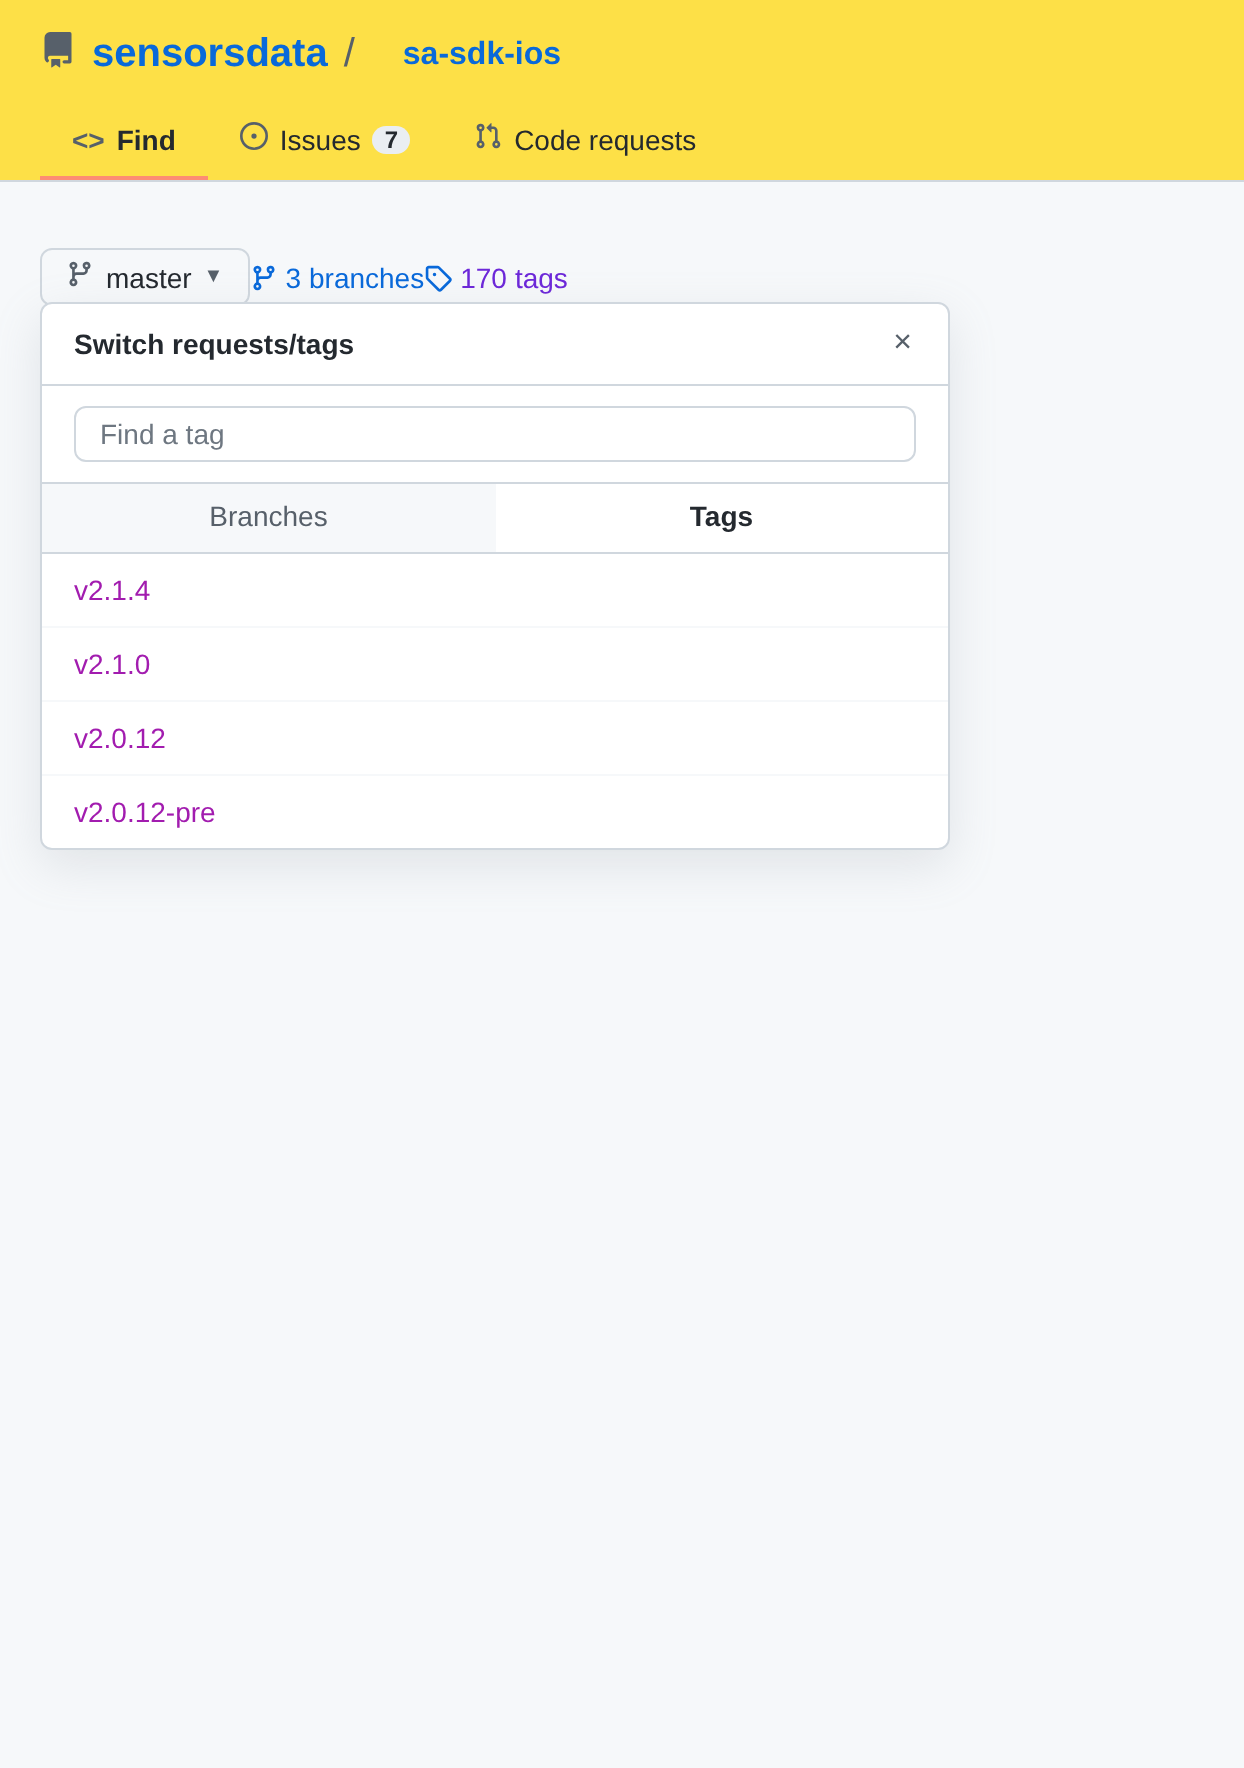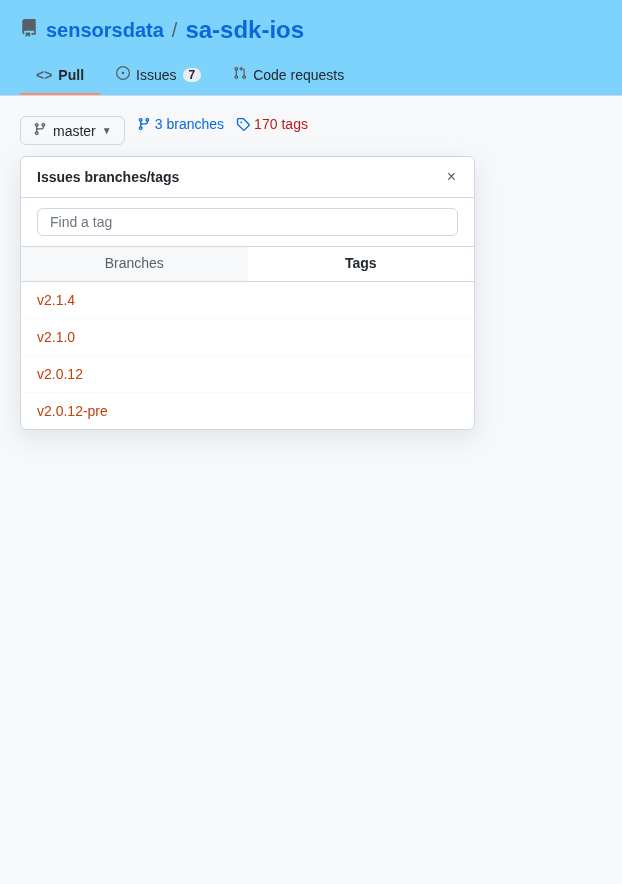--- a/index.html
+++ b/index.html
@@ -6,21 +6,21 @@
     body {
       font-family: -apple-system, BlinkMacSystemFont, "Segoe UI", Helvetica, Arial, sans-serif;
       background: #f6f8fa;
       width: 622px;
       min-height: 884px;
       overflow-x: hidden;
     }
 
     
     .repo-header {
-      background: #7dd3fc;
+      background: #fde047;
       padding: 16px 20px 0 20px;
       border-bottom: 1px solid #d0d7de;
     }
 
     .repo-title {
       display: flex;
       align-items: center;
       gap: 8px;
       margin-bottom: 12px;
     }
@@ -38,23 +38,24 @@
     }
 
     .repo-separator {
       color: #57606a;
       font-size: 20px;
       font-weight: 300;
     }
 
     .repo-name {
       color: #0969da;
-      font-size: 24px;
+      font-size: 16px;
       font-weight: 600;
       text-decoration: none;
+      margin-left: 16px;
     }
 
     
     .tabs {
       display: flex;
       align-items: center;
       gap: 0;
     }
 
     .tab {
@@ -91,23 +92,23 @@
 
     
     .main-content {
       padding: 20px 20px 0 20px;
       position: relative;
     }
 
     
     .branch-row {
       display: flex;
-      align-items: flex-start;
-      gap: 12px;
+      align-items: center;
       margin-bottom: 16px;
+      margin-top: 13px;
     }
 
     .branch-btn {
       display: flex;
       align-items: center;
       gap: 6px;
       padding: 5px 12px;
       background: #f6f8fa;
       border: 1px solid #d0d7de;
       border-radius: 6px;
@@ -134,21 +135,21 @@
       font-size: 14px;
       color: #0969da;
       cursor: pointer;
     }
 
     .tag-stats {
       display: flex;
       align-items: center;
       gap: 4px;
       font-size: 14px;
-      color: #b91c1c;
+      color: #6d28d9;
       cursor: pointer;
     }
 
     
     .dropdown {
       position: absolute;
       top: 60px;
       left: 20px;
       width: 455px;
       background: #fff;
@@ -247,21 +248,21 @@
     .tag-list::-webkit-scrollbar-thumb {
       background: #d0d7de;
       border-radius: 4px;
     }
 
     .tag-item {
       display: flex;
       align-items: center;
       padding: 10px 16px;
       font-size: 14px;
-      color: #c2410c;
+      color: #a21caf;
       cursor: pointer;
       border-bottom: 1px solid #f6f8fa;
     }
 
     .tag-item:last-child {
       border-bottom: none;
     }
   </style>
 </head>
 <body>
@@ -274,21 +275,21 @@
       </svg>
     </span>
     <a class="repo-owner">sensorsdata</a>
     <span class="repo-separator">/</span>
     <a class="repo-name">sa-sdk-ios</a>
   </div>
 
   <div class="tabs">
     <div class="tab active">
       <span class="tab-icon">&lt;&gt;</span>
-      <span>Pull</span>
+      <span>Find</span>
     </div>
     <div class="tab">
       <span class="tab-icon">
         <svg width="14" height="14" viewBox="0 0 16 16" fill="#57606a">
           <path d="M8 9.5a1.5 1.5 0 100-3 1.5 1.5 0 000 3z"></path>
             <path fill-rule="evenodd" d="M8 0a8 8 0 100 16A8 8 0 008 0zM1.5 8a6.5 6.5 0 1113 0 6.5 6.5 0 01-13 0z"></path>
         </svg>
       </span>
       <span>Issues</span>
       <span class="tab-badge">7</span>
@@ -329,21 +330,21 @@
       <svg width="14" height="14" viewBox="0 0 16 16" fill="#0969da">
         <path fill-rule="evenodd" d="M2.5 7.775V2.75a.25.25 0 01.25-.25h5.025a.25.25 0 01.177.073l6.25 6.25a.25.25 0 010 .354l-5.025 5.025a.25.25 0 01-.354 0l-6.25-6.25a.25.25 0 01-.073-.177zm-1.5 0V2.75C1 1.784 1.784 1 2.75 1h5.025c.464 0 .91.184 1.238.513l6.25 6.25a1.75 1.75 0 010 2.474l-5.026 5.026a1.75 1.75 0 01-2.474 0l-6.25-6.25A1.75 1.75 0 011 7.775zM6 5a1 1 0 100 2 1 1 0 000-2z"></path>
       </svg>
       <span>170</span>
       <span>tags</span>
     </div>
   </div>
 
   <div class="dropdown">
     <div class="dropdown-header">
-      <span class="dropdown-title">Issues branches/tags</span>
+      <span class="dropdown-title">Switch requests/tags</span>
       <button class="close-btn">×</button>
     </div>
 
     <div class="search-box">
       <input class="search-input" type="text" placeholder="Find a tag" style="">
     </div>
 
     <div class="tabs-row">
       <button class="tab-btn">Branches</button>
       <button class="tab-btn active">Tags</button>

